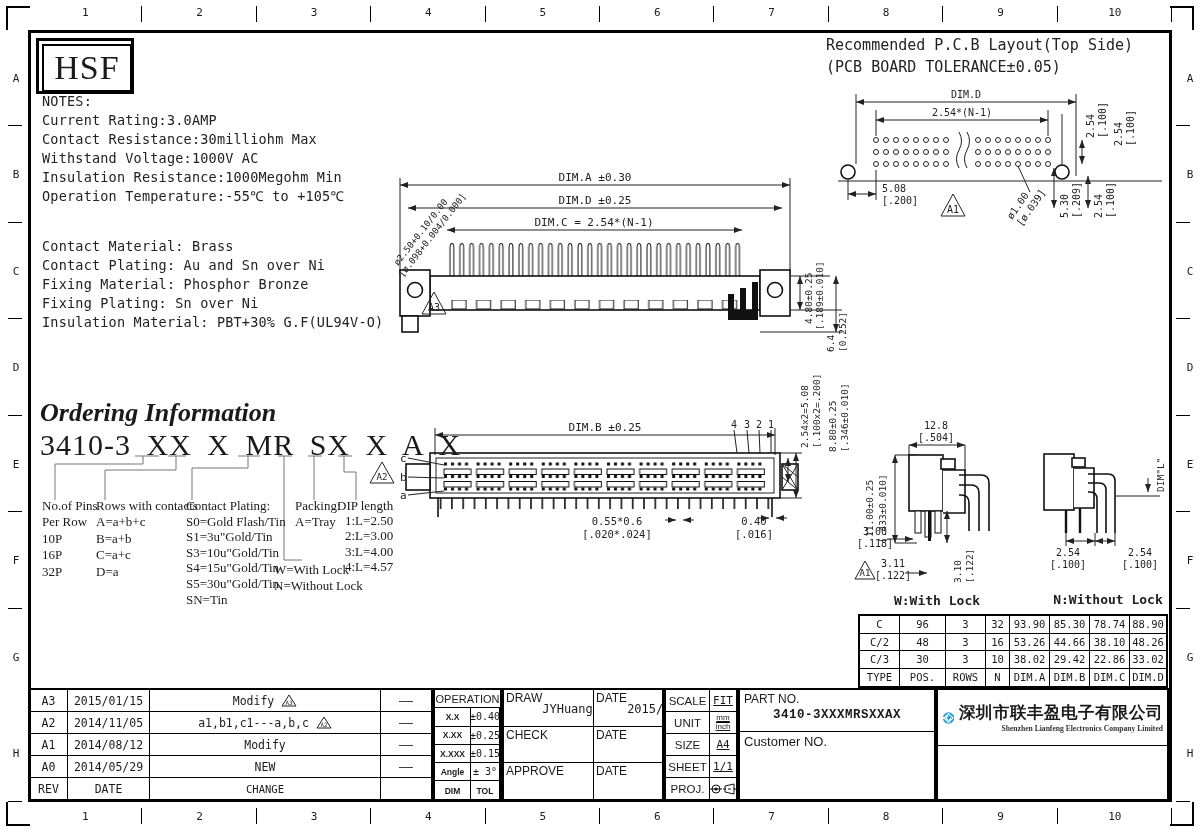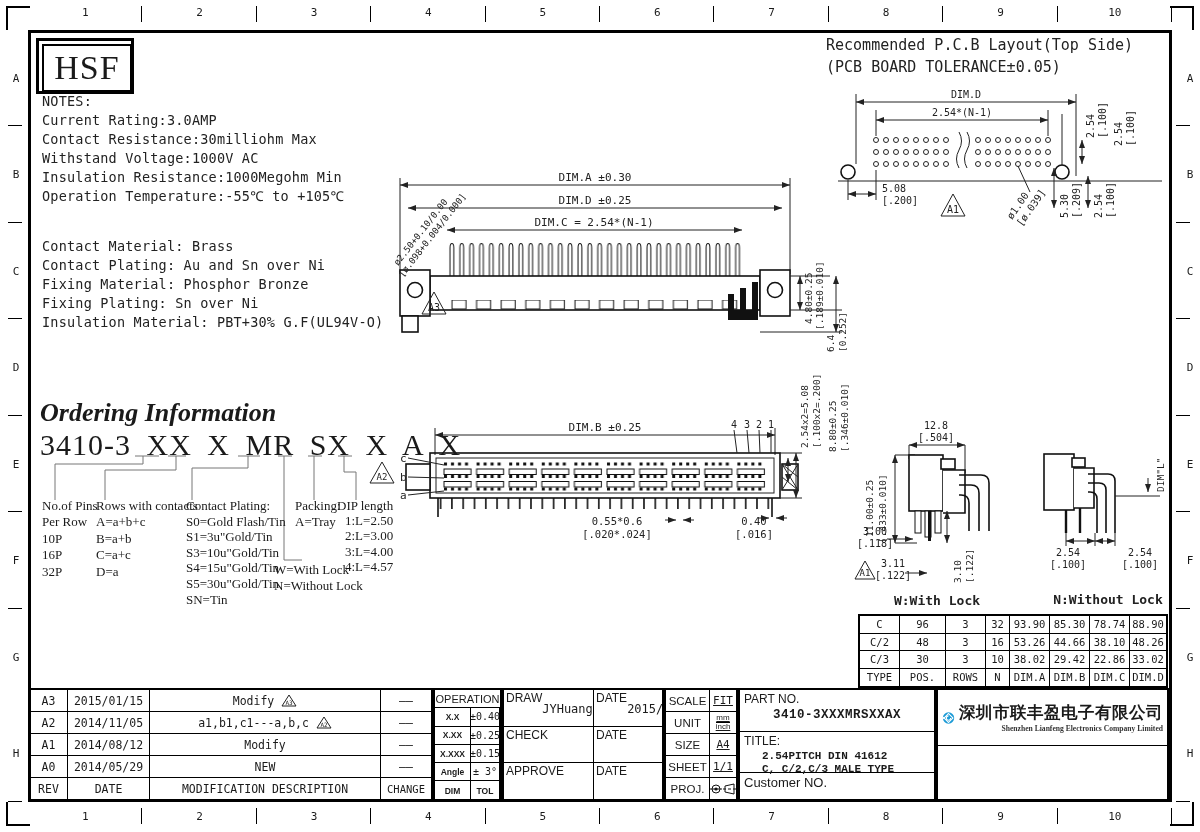--- a/index.html
+++ b/index.html
@@ -542,21 +542,20 @@
     <div>A1</div>
       <div>2014/08/12</div>
     <div>Modify</div>
       <div>——</div>
     <div>A0</div>
       <div>2014/05/29</div>
     <div>NEW</div>
       <div>——</div>
     <div>REV</div>
       <div>DATE</div>
-    <div>MODIFICATION DESCRIPTION</div>
       <div style="font-size:10.5px">CHANGE</div>
   </div>
 
   <div class="tbl toltbl">
     <div class="hd">OPERATION</div>
     <div class="lab">X.X</div>
       <div class="val">±0.40</div>
     <div class="lab">X.XX</div>
       <div class="val">±0.25</div>
     <div class="lab">X.XXX</div>
@@ -612,25 +611,20 @@
           <line x1="13" y1="7" x2="26" y2="7" stroke="#111" stroke-dasharray="3 2"></line>
         </svg>
     </div>
   </div>
 
   <div class="partblk">
     <div class="r1">
       <div class="lab">PART NO.</div>
       <div class="pn">3410-3XXXMRSXXAX</div>
     </div>
-    <div class="r2">
-      <div class="lab">TITLE:</div>
-      <div class="tl">2.54PITCH DIN 41612</div>
-      <div class="tl">C, C/2,C/3 MALE TYPE</div>
-    </div>
     <div class="r3">
         <div class="lab" style="font-size:13px">Customer NO.</div>
       </div>
   </div>
 
   <div class="compblk">
     <div class="comp-top">
       <svg width="46" height="44" viewBox="0 0 48 48">
         <circle cx="24" cy="24" r="21" fill="#1b9ad6"></circle>
         <rect x="10.5" y="10.5" width="27" height="27" transform="rotate(45 24 24)" fill="#fff"></rect>

